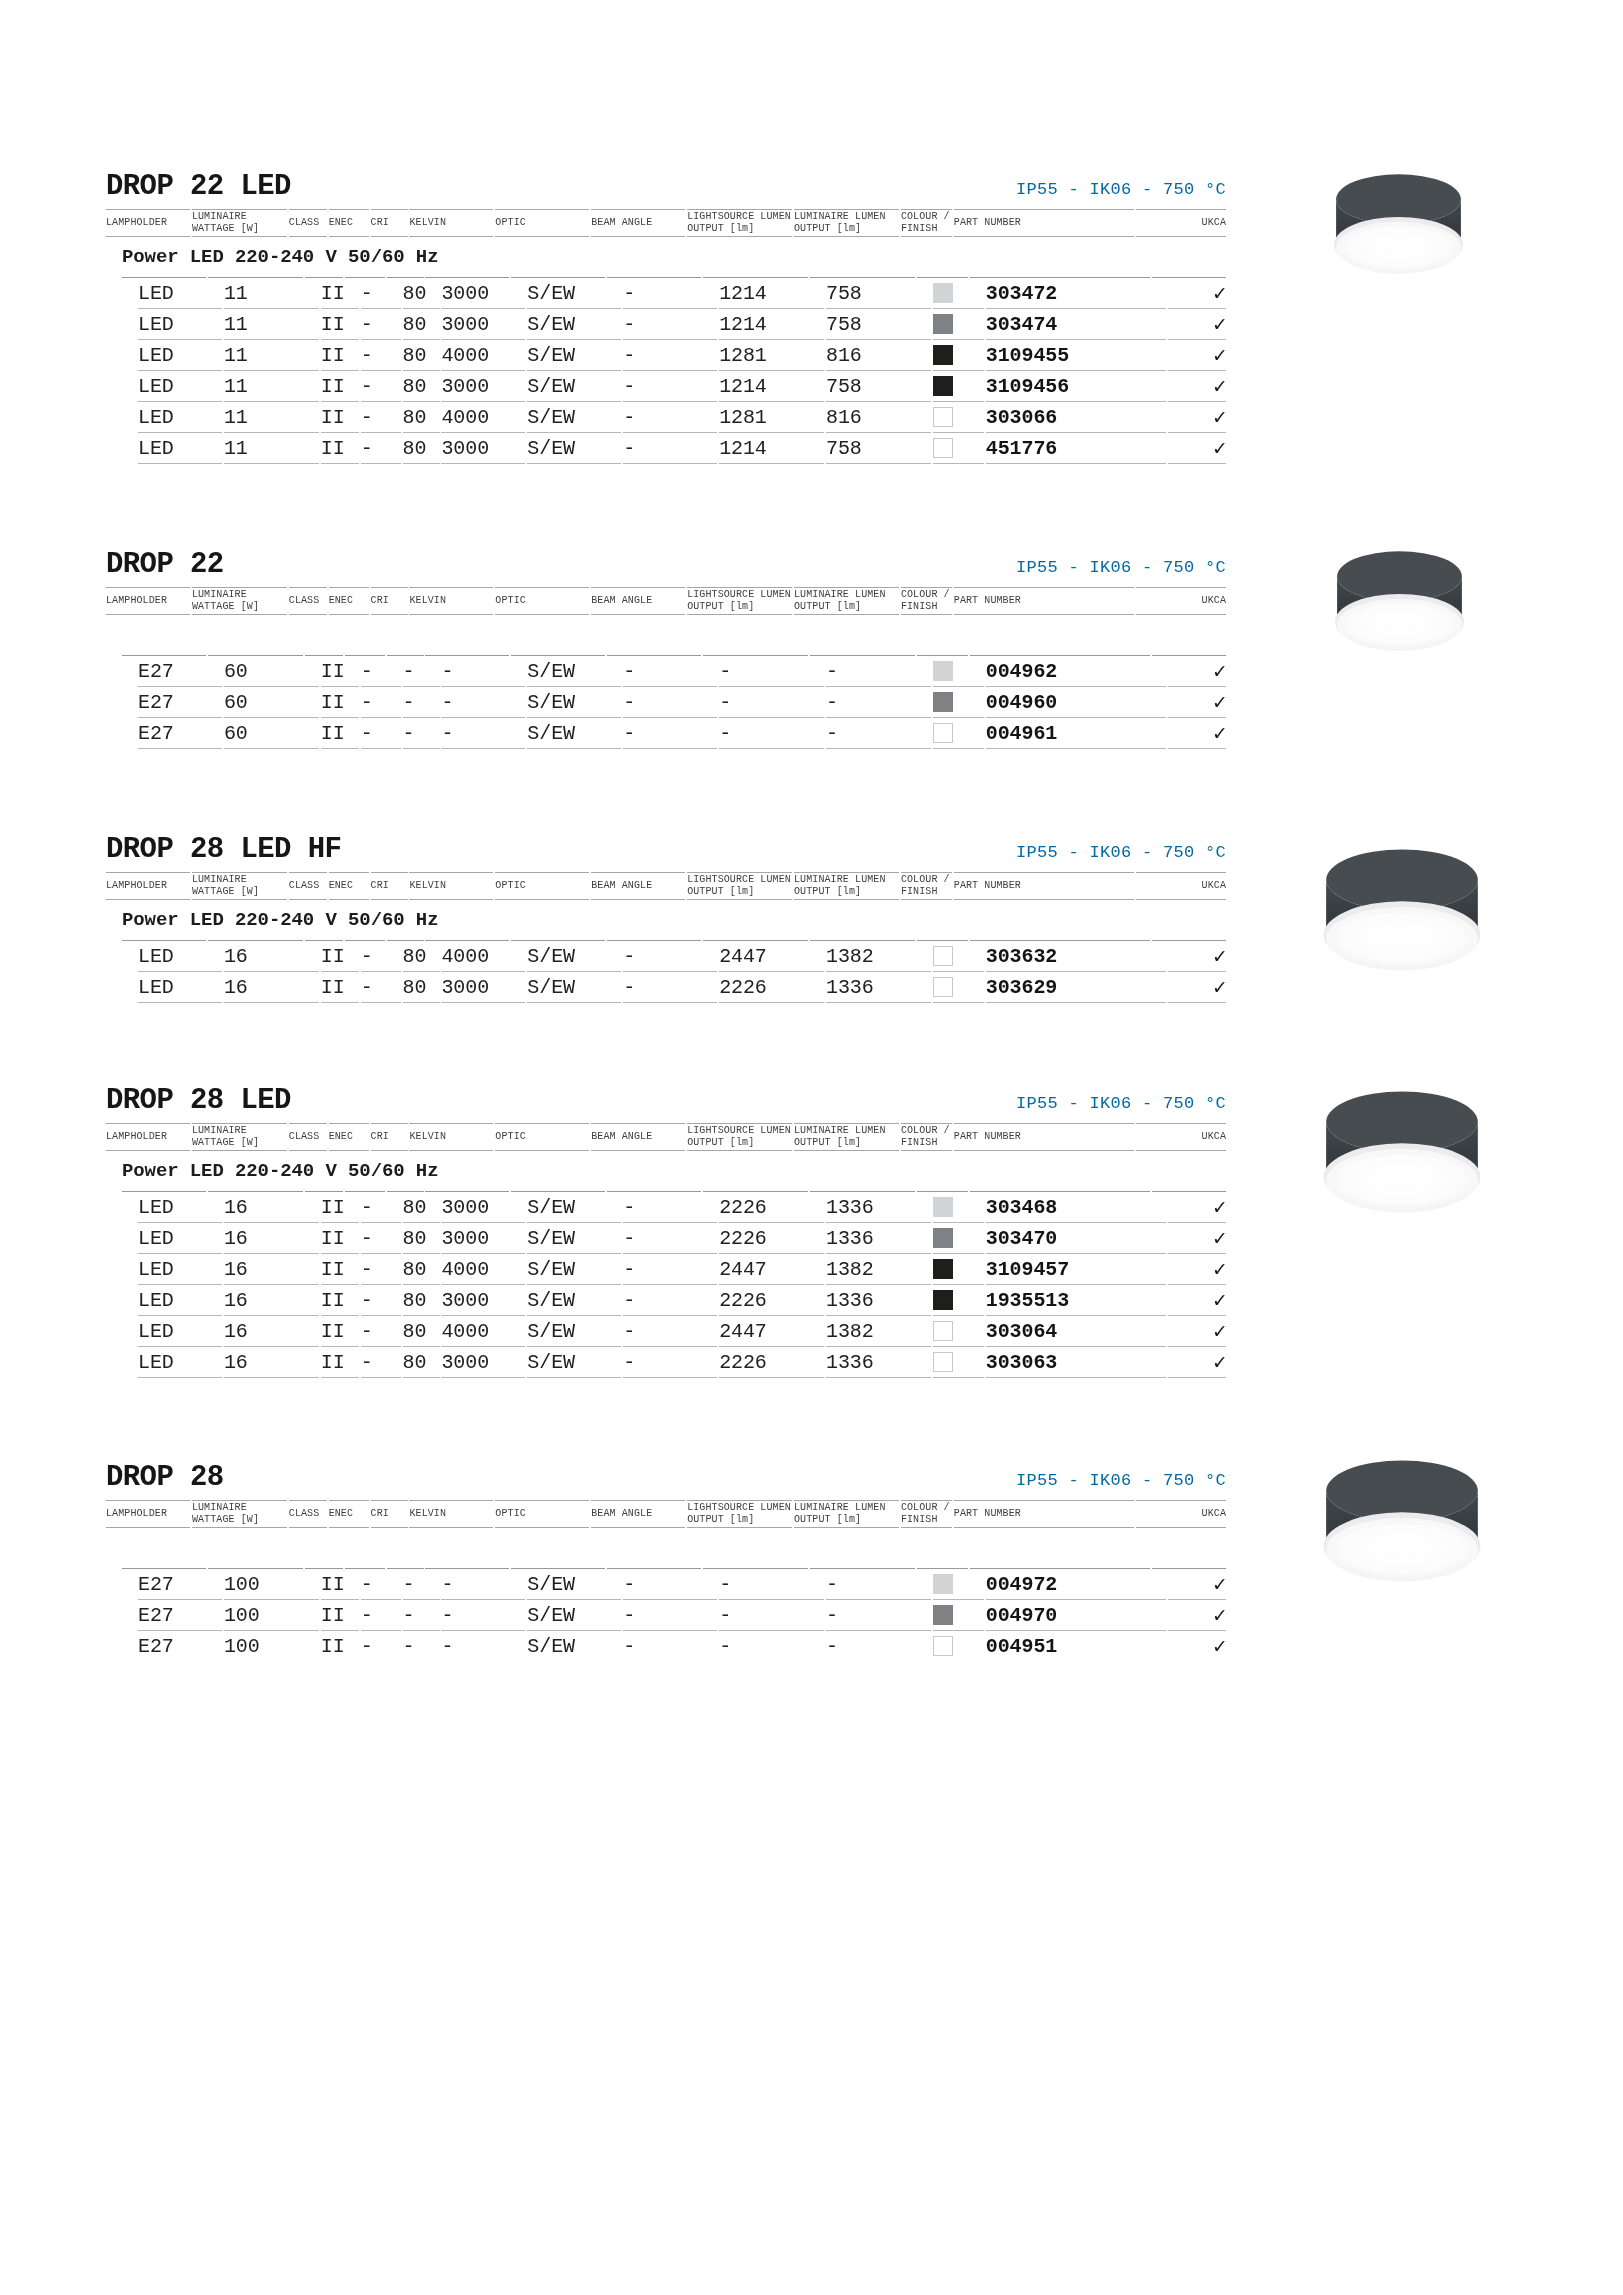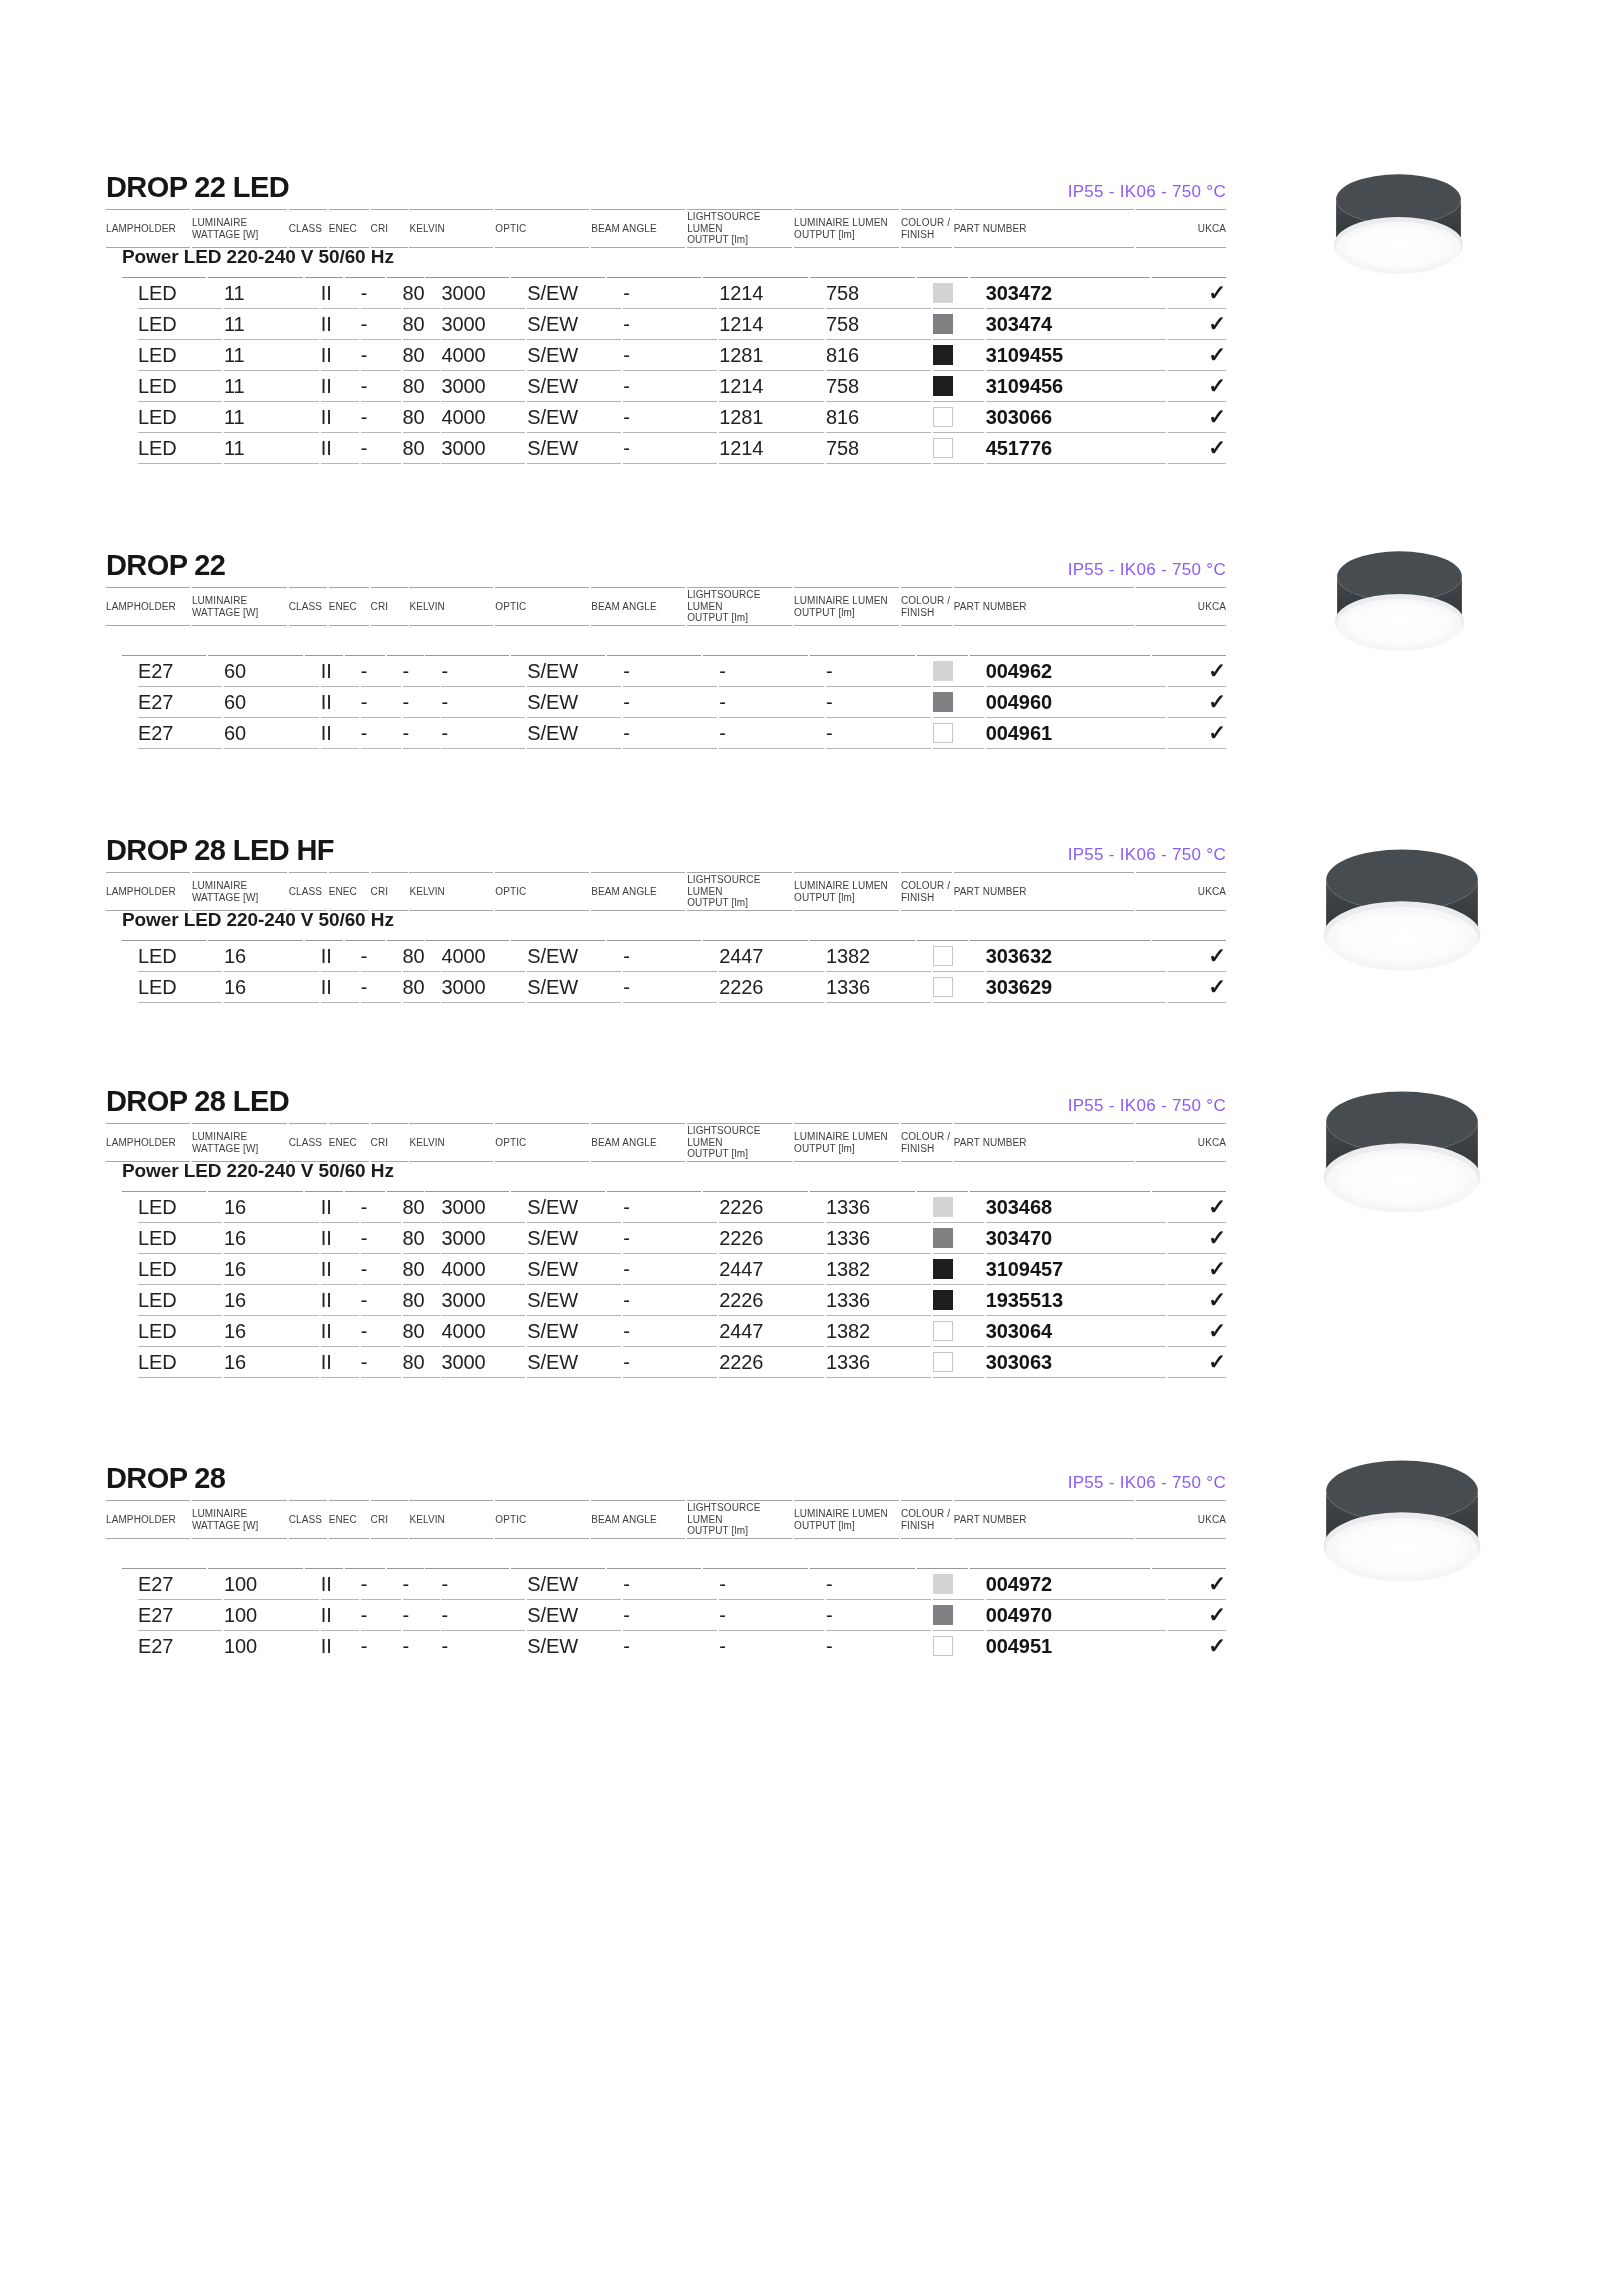--- a/index.html
+++ b/index.html
@@ -1,29 +1,29 @@
 <!DOCTYPE html>
 <html style="font-size:10.4px"><head>
 <meta charset="utf-8">
 <style>
   * { margin:0; padding:0; box-sizing:border-box; }
   html,body { background:#ffffff; }
   .page {
     position:relative; width:1623px; height:1660px; background:#ffffff;
-    font-family:Liberation Sans, sans-serif; color:#1d1d1b; overflow:hidden;
+    font-family:Liberation Mono, monospace; color:#1d1d1b; overflow:hidden;
   }
   .product-section { position:absolute; left:106px; width:1120px; }
   .section-head {
     display:flex; justify-content:space-between; align-items:baseline;
     height:47px; padding-top:10.4px;
   }
   .section-title {
     font-size:29px; font-weight:700; letter-spacing:-0.6px; line-height:1.05; color:#161616;
   }
-  .section-rating { font-size:17px; color:#8b5cf6; letter-spacing:0.3px; font-weight:400;margin-left:36px; }
+  .section-rating { font-size:17px; color:#0369a1; letter-spacing:0.3px; font-weight:400;margin-left:36px; }
 
   .tgrid {
     display:grid; column-gap:1.9px;
     grid-template-columns:84px 95px 38px 40px 37px 84px 94px 94px 105px 105px 51px 180px 1fr;
   }
   .thead { height:27px; align-items:center; }
   .thead .th {
     font-size:10px; color:#3e3e40; line-height:1.15; letter-spacing:0.1px;
     white-space:pre-line; border-top:1.3px solid #a7a7a9; border-bottom:1.3px solid #a7a7a9;
     height:100%; display:flex; align-items:center; padding:1.3px 0;

